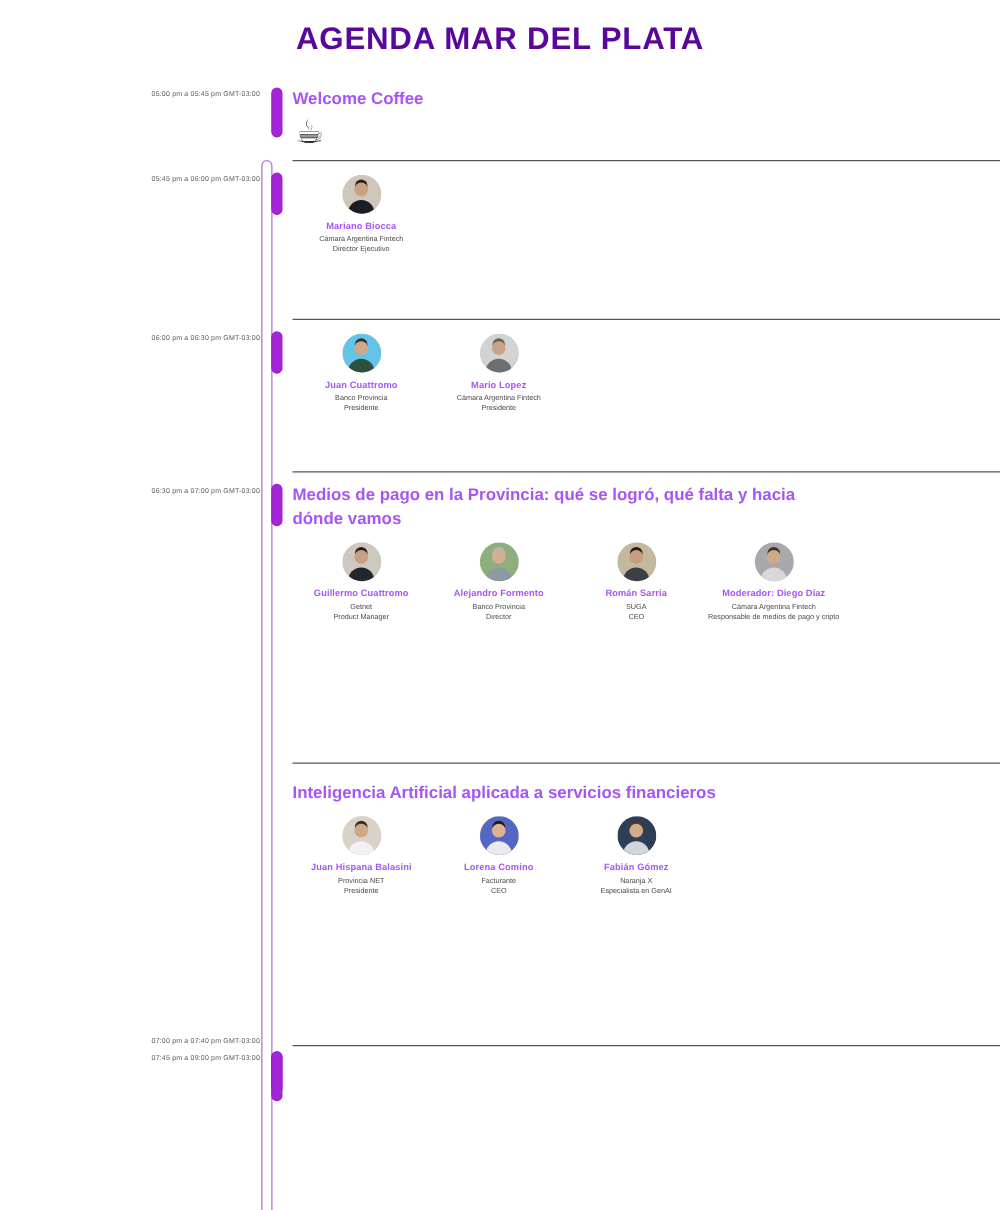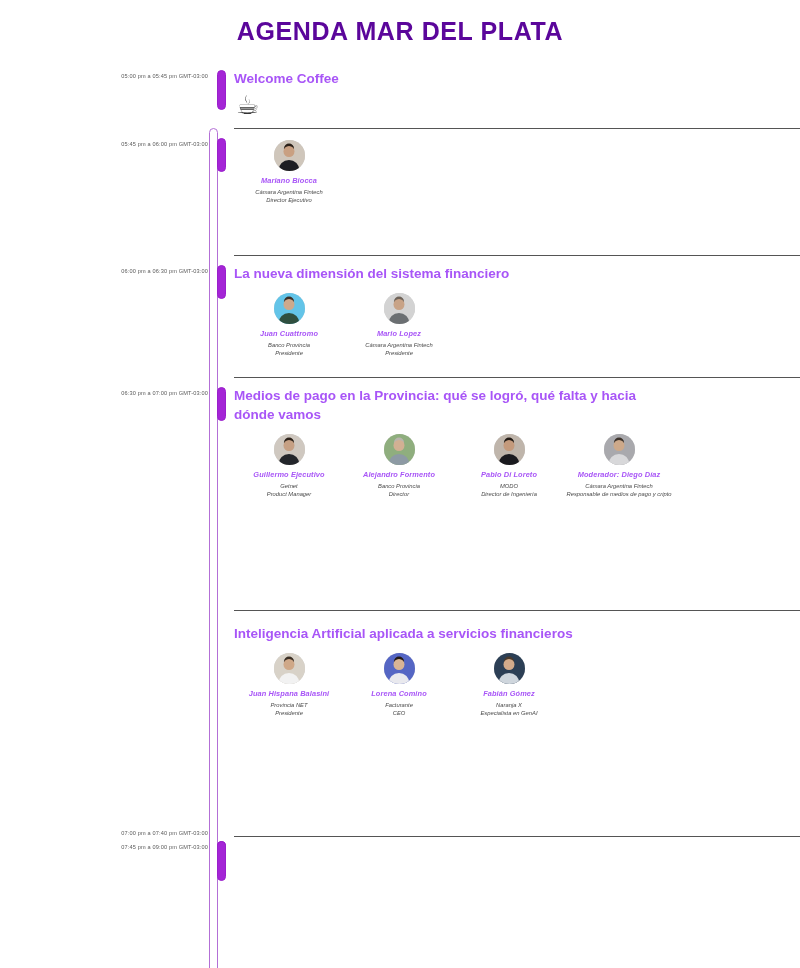--- a/index.html
+++ b/index.html
@@ -107,21 +107,20 @@
   .speakers{
     display:flex;
     flex-wrap:wrap;
     padding-top:6px;
   }
   .speaker{
     width:110px;
     flex:0 0 110px;
     text-align:center;
     margin-bottom:10px;
-    font-style:italic;
   }
   .avatar{
     width:31px;height:31px;
     border-radius:50%;
     margin:0 auto 5px auto;
     overflow:hidden;
     position:relative;
     background:#cfcfcf;
   }
   .avatar .bg{position:absolute;inset:0;}
@@ -193,21 +192,20 @@
               </div>
             </div>
           </div>
         </div>
         <div class="row" style="min-height: 122px;">
           <div class="time-col">06:00 pm a 06:30 pm GMT-03:00</div>
           <div class="rail-col">
             <div class="rail-seg" style="height: 34px;"></div>
           </div>
           <div class="content" style="min-height: 116px;">
-            <div class="sess-title">La nueva dimensión del sistema financiero</div>
             <div class="speakers">
               <div class="speaker">
                 <div class="avatar">
                   <div class="bg" style="background: rgb(99, 196, 232);"></div>
                   <div class="body" style="background: rgb(47, 79, 63);"></div>
                   <div class="head" style="background: rgb(205, 169, 140); box-shadow: rgb(58, 48, 40) 0px -3px 0px -0.5px;"></div>
                 </div>
                 <div class="sp-name">Juan Cuattromo</div>
                 <div class="sp-org">Banco Provincia</div>
                 <div class="sp-role">Presidente</div>
@@ -232,43 +230,43 @@
           </div>
           <div class="content" style="min-height: 227px;">
             <div class="sess-title">Medios de pago en la Provincia: qué se logró, qué falta y hacia dónde vamos</div>
             <div class="speakers">
               <div class="speaker">
                 <div class="avatar">
                   <div class="bg" style="background: rgb(207, 200, 192);"></div>
                   <div class="body" style="background: rgb(35, 38, 43);"></div>
                   <div class="head" style="background: rgb(198, 160, 132); box-shadow: rgb(42, 32, 24) 0px -3px 0px -0.5px;"></div>
                 </div>
-                <div class="sp-name">Guillermo Ejecutivo</div>
+                <div class="sp-name">Guillermo Cuattromo</div>
                 <div class="sp-org">Getnet</div>
                 <div class="sp-role">Product Manager</div>
               </div>
               <div class="speaker">
                 <div class="avatar">
                   <div class="bg" style="background: rgb(143, 174, 126);"></div>
                   <div class="body" style="background: rgb(141, 154, 164);"></div>
                   <div class="head" style="background: rgb(210, 176, 147); box-shadow: rgb(185, 180, 173) 0px -3px 0px -0.5px;"></div>
                 </div>
                 <div class="sp-name">Alejandro Formento</div>
                 <div class="sp-org">Banco Provincia</div>
                 <div class="sp-role">Director</div>
               </div>
               <div class="speaker">
                 <div class="avatar">
-                  <div class="bg" style="background: rgb(191, 181, 171);"></div>
-                  <div class="body" style="background: rgb(26, 26, 31);"></div>
-                  <div class="head" style="background: rgb(196, 154, 124); box-shadow: rgb(31, 24, 19) 0px -3px 0px -0.5px;"></div>
-                </div>
-                <div class="sp-name">Pablo Di Loreto</div>
-                <div class="sp-org">MODO</div>
-                <div class="sp-role">Director de Ingeniería</div>
+                  <div class="bg" style="background: rgb(196, 184, 159);"></div>
+                  <div class="body" style="background: rgb(60, 63, 70);"></div>
+                  <div class="head" style="background: rgb(199, 157, 126); box-shadow: rgb(36, 26, 20) 0px -3px 0px -0.5px;"></div>
+                </div>
+                <div class="sp-name">Román Sarria</div>
+                <div class="sp-org">SUGA</div>
+                <div class="sp-role">CEO</div>
               </div>
               <div class="speaker">
                 <div class="avatar">
                   <div class="bg" style="background: rgb(169, 169, 173);"></div>
                   <div class="body" style="background: rgb(216, 216, 218);"></div>
                   <div class="head" style="background: rgb(205, 169, 138); box-shadow: rgb(59, 49, 41) 0px -3px 0px -0.5px;"></div>
                 </div>
                 <div class="sp-name">Moderador: Diego Díaz</div>
                 <div class="sp-org">Cámara Argentina Fintech</div>
                 <div class="sp-role">Responsable de medios de pago y cripto</div>

